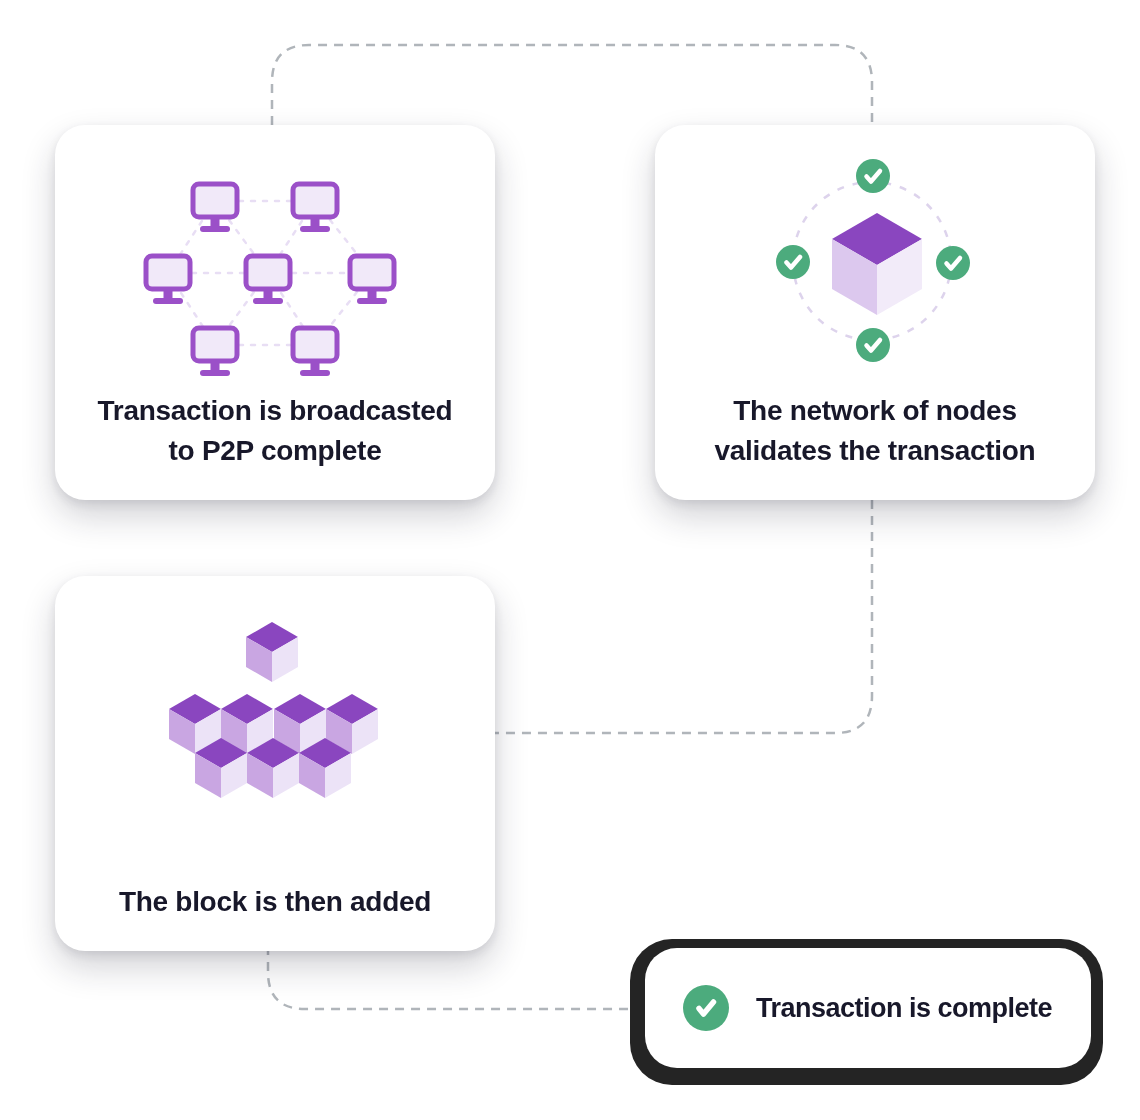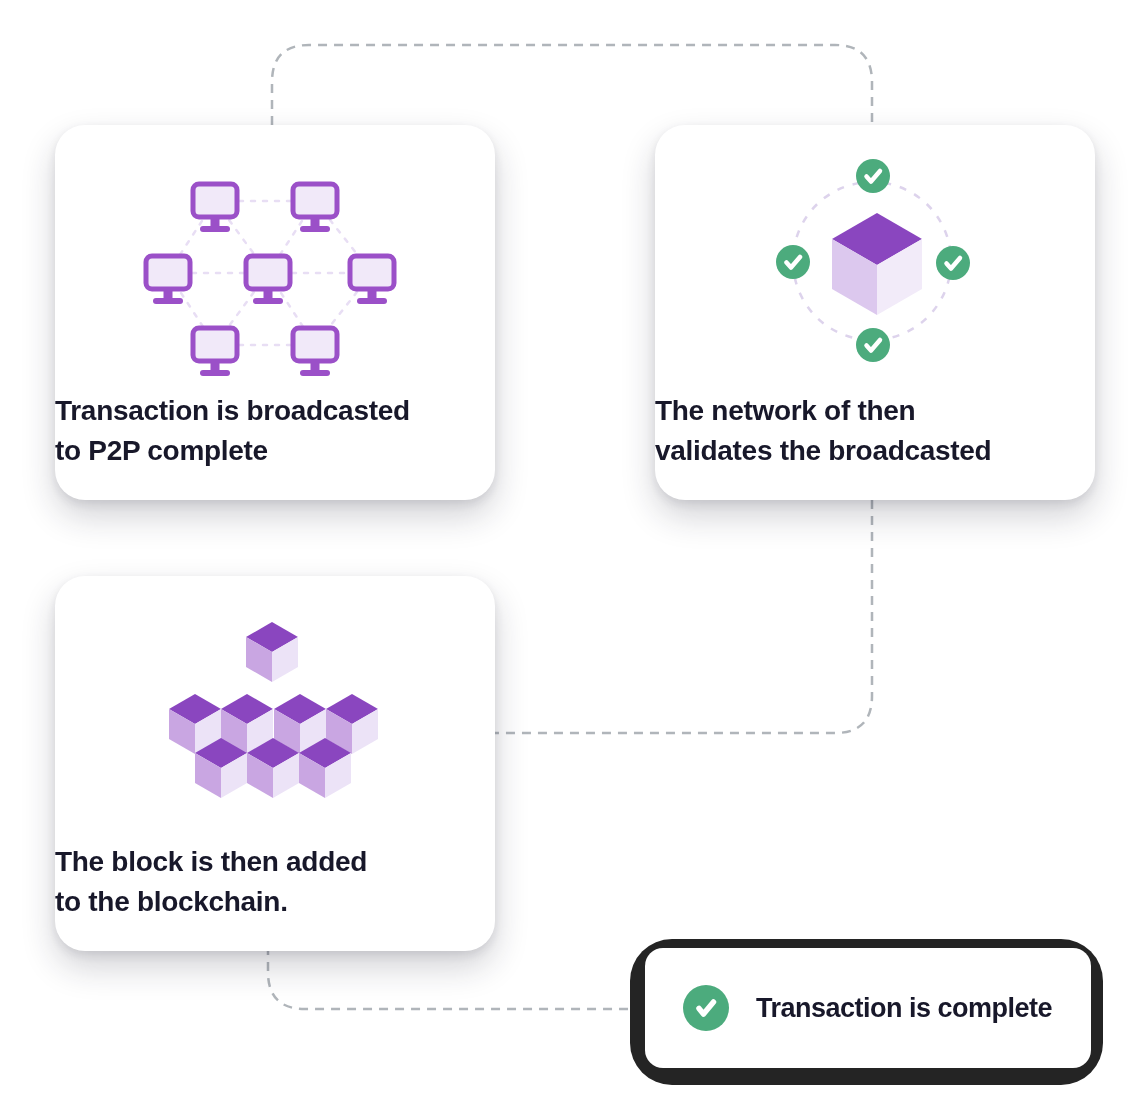--- a/index.html
+++ b/index.html
@@ -26,38 +26,38 @@
   #card-broadcast { left: 55px; top: 125px; }
   #card-validate  { left: 655px; top: 125px; }
   #card-block     { left: 55px; top: 576px; }
   .card-icon {
     position: absolute; left: 0; top: 18px;
     width: 440px; height: 245px;
   }
   .caption {
     position: absolute; left: 0; bottom: 29px;
     width: 100%;
-    text-align: left;
+    text-align: center;
     color: var(--text);
     font-size: 28px; font-weight: 700;
     line-height: 40px; letter-spacing: -0.3px;
   }
   #card-complete-outer {
     position: absolute; left: 630px; top: 939px;
     width: 473px; height: 146px;
     background: var(--dark-outline);
     border-radius: 42px;
     box-sizing: border-box;
     padding: 9px 12px 17px 15px;
     z-index: 1;
   }
   #card-complete-inner {
     width: 100%; height: 100%;
     background: var(--card-bg);
-    border-radius: 18px;
+    border-radius: 32px;
     display: flex; align-items: center;
     padding-left: 38px;
     box-sizing: border-box;
     gap: 27px;
   }
   .big-check {
     width: 46px; height: 46px; flex: 0 0 46px;
     border-radius: 50%;
     background: var(--green);
     display: flex; align-items: center; justify-content: center;
@@ -118,22 +118,22 @@
       <path d="M0,0 L45,26 L0,52 L-45,26 Z" fill="var(--cube-top)"></path>
       <path d="M-45,26 L0,52 L0,102 L-45,76 Z" fill="var(--cube2-left)"></path>
       <path d="M45,26 L0,52 L0,102 L45,76 Z" fill="var(--cube2-right)"></path>
     </g>
     <use href="#check" x="218" y="33"></use>
     <use href="#check" x="138" y="119"></use>
     <use href="#check" x="298" y="120"></use>
     <use href="#check" x="218" y="202"></use>
   </svg>
   <div class="caption">
-    <div>The network of then</div>
-    <div>validates the broadcasted</div>
+    <div>The network of nodes</div>
+    <div>validates the transaction</div>
   </div>
 </div>
 
 <div class="card" id="card-block">
   <svg class="card-icon" viewBox="0 0 440 245" style="top:28px" xmlns="http://www.w3.org/2000/svg">
     <defs>
       <g id="cube-s">
         <path d="M0,0 L26,15 L0,30 L-26,15 Z" fill="var(--cube-top)"></path>
         <path d="M-26,15 L0,30 L0,60 L-26,45 Z" fill="var(--cube-left)"></path>
         <path d="M26,15 L0,30 L0,60 L26,45 Z" fill="var(--cube-right)"></path>
@@ -145,21 +145,20 @@
       <use href="#cube-s" x="192" y="90"></use>
       <use href="#cube-s" x="245" y="90"></use>
       <use href="#cube-s" x="297" y="90"></use>
       <use href="#cube-s" x="166" y="134"></use>
       <use href="#cube-s" x="218" y="134"></use>
       <use href="#cube-s" x="270" y="134"></use>
     </g>
   </svg>
   <div class="caption">
     <div>The block is then added</div>
-    <div>to the blockchain.</div>
   </div>
 </div>
 
 <div id="card-complete-outer">
   <div id="card-complete-inner">
     <div class="big-check">
       <svg width="26" height="26" viewBox="-13 -13 26 26" xmlns="http://www.w3.org/2000/svg">
         <path d="M-7,0.5 L-2.5,6 L7.5,-6" fill="none" stroke="#ffffff" stroke-width="5.5" stroke-linecap="round" stroke-linejoin="round"></path>
       </svg>
     </div>

